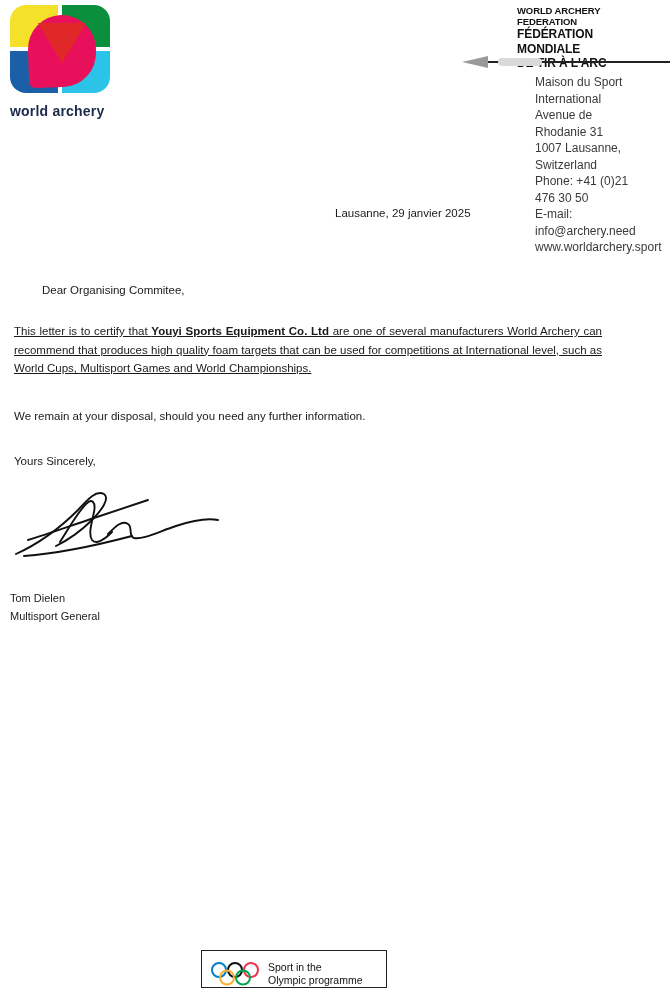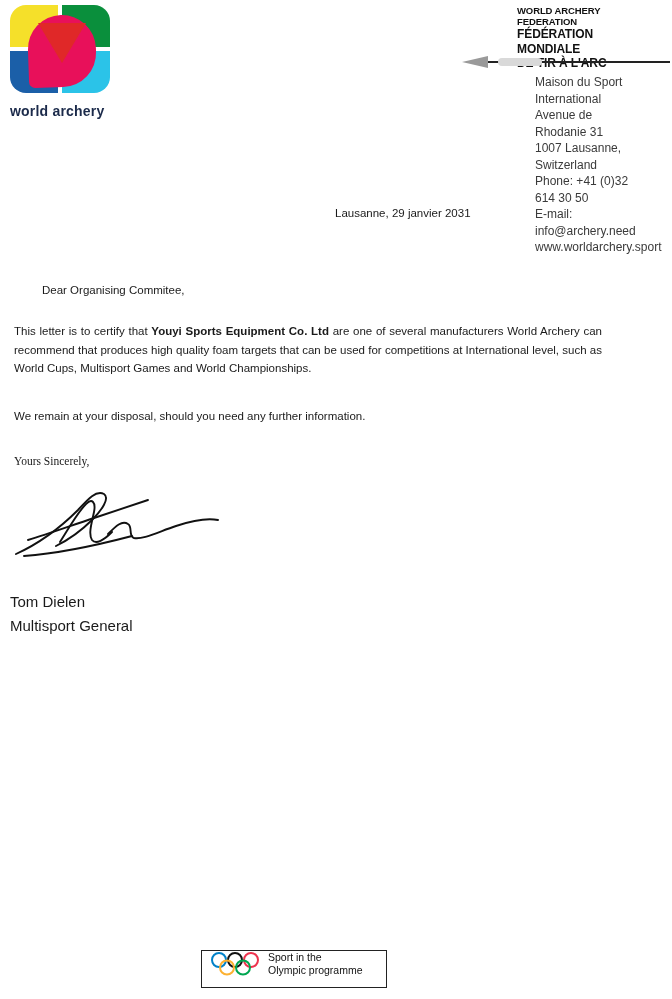--- a/index.html
+++ b/index.html
@@ -156,66 +156,66 @@
   }
   .para1 {
     position: absolute;
     left: 14px;
     top: 322px;
     width: 588px;
     font-size: 11.5px;
     line-height: 1.62;
     text-align: justify;
     color: #1a1a1a;
+    text-decoration: underline;
   }
   .para1 b { font-weight: bold; }
   .para2 {
     position: absolute;
     left: 14px;
     top: 407px;
     width: 588px;
     font-size: 11.5px;
     line-height: 1.62;
     color: #1a1a1a;
   }
   .closing {
     position: absolute;
     left: 14px;
     top: 455px;
     font-size: 11.5px;
     color: #1a1a1a;
-    font-family: Liberation Serif, serif;
   }
   .signature {
     position: absolute;
     left: 8px;
     top: 482px;
     width: 230px;
     height: 85px;
   }
   .signer {
     position: absolute;
     left: 10px;
     top: 590px;
-    font-size: 15px;
+    font-size: 11px;
     line-height: 1.6;
     color: #1a1a1a;
   }
 
   
   .footer-badge {
     position: absolute;
     left: 201px;
     top: 950px;
     width: 186px;
     height: 38px;
     border: 1.5px solid #222;
     box-sizing: border-box;
     display: flex;
-    align-items: flex-start;
+    align-items: flex-end;
     padding-left: 8px;
   }
   .rings {
     width: 50px;
     height: 26px;
     flex: none;
   }
   .badge-text {
     margin-left: 8px;
     font-size: 10.5px;
@@ -251,27 +251,27 @@
   <div class="arrow-graphic">
     <div class="arrow-shaft"></div>
     <div class="arrow-fletch"></div>
     <div class="arrow-nock"></div>
   </div>
 
   <div class="address-lines">
     <div>Maison du Sport International</div>
     <div>Avenue de Rhodanie 31</div>
     <div>1007 Lausanne, Switzerland</div>
-    <div>Phone: +41 (0)32 614 30 50</div>
+    <div>Phone: +41 (0)21 476 30 50</div>
     <div>E-mail: info@archery.need</div>
     <div>www.worldarchery.sport</div>
   </div>
 </div>
 
-<div class="date-line">Lausanne, 29 janvier 2031</div>
+<div class="date-line">Lausanne, 29 janvier 2025</div>
 
 <div class="salutation">Dear Organising Commitee,</div>
 
 <div class="para1"><span>This letter is to certify that </span><b>Youyi Sports Equipment Co. Ltd</b><span> are one of several manufacturers World Archery can recommend that produces high quality foam targets that can be used for competitions at International level, such as World Cups, Multisport Games and World Championships.</span></div>
 
 <div class="para2">We remain at your disposal, should you need any further information.</div>
 
 <div class="closing">Yours Sincerely,</div>
 
 <div class="signature">

